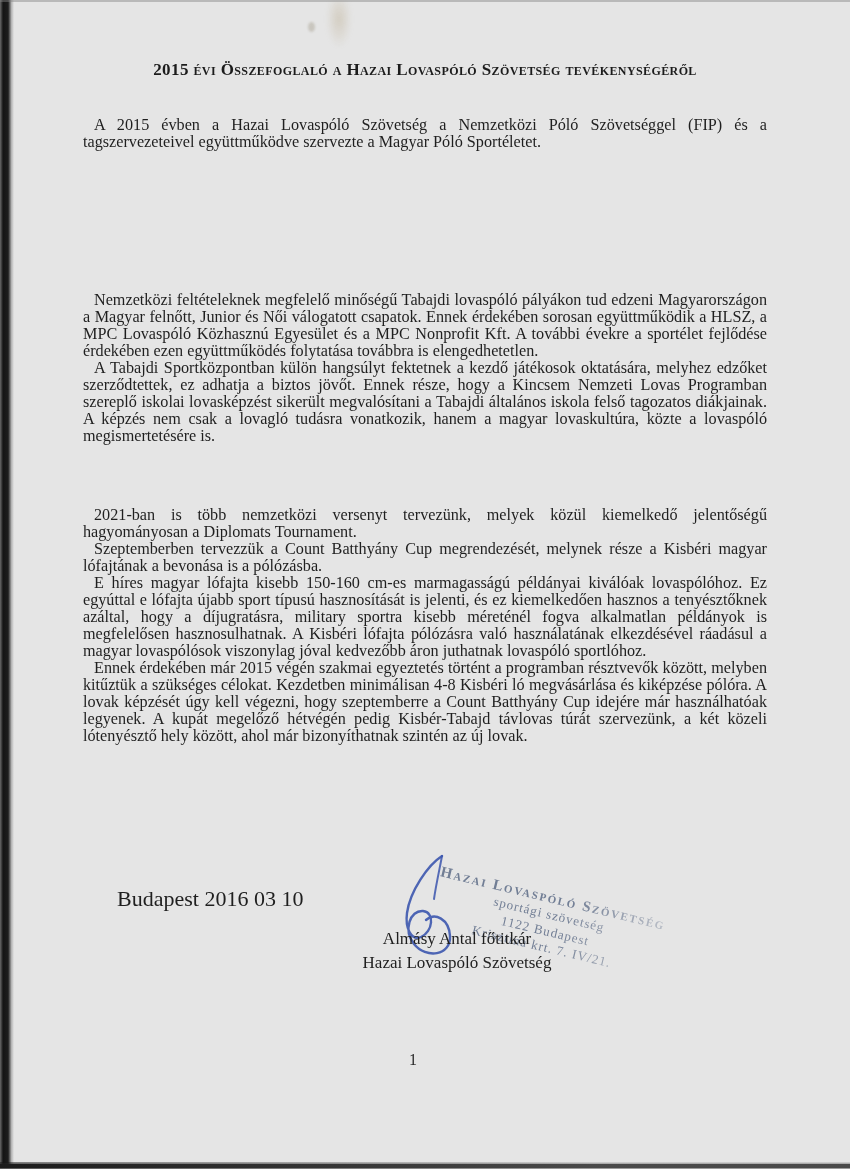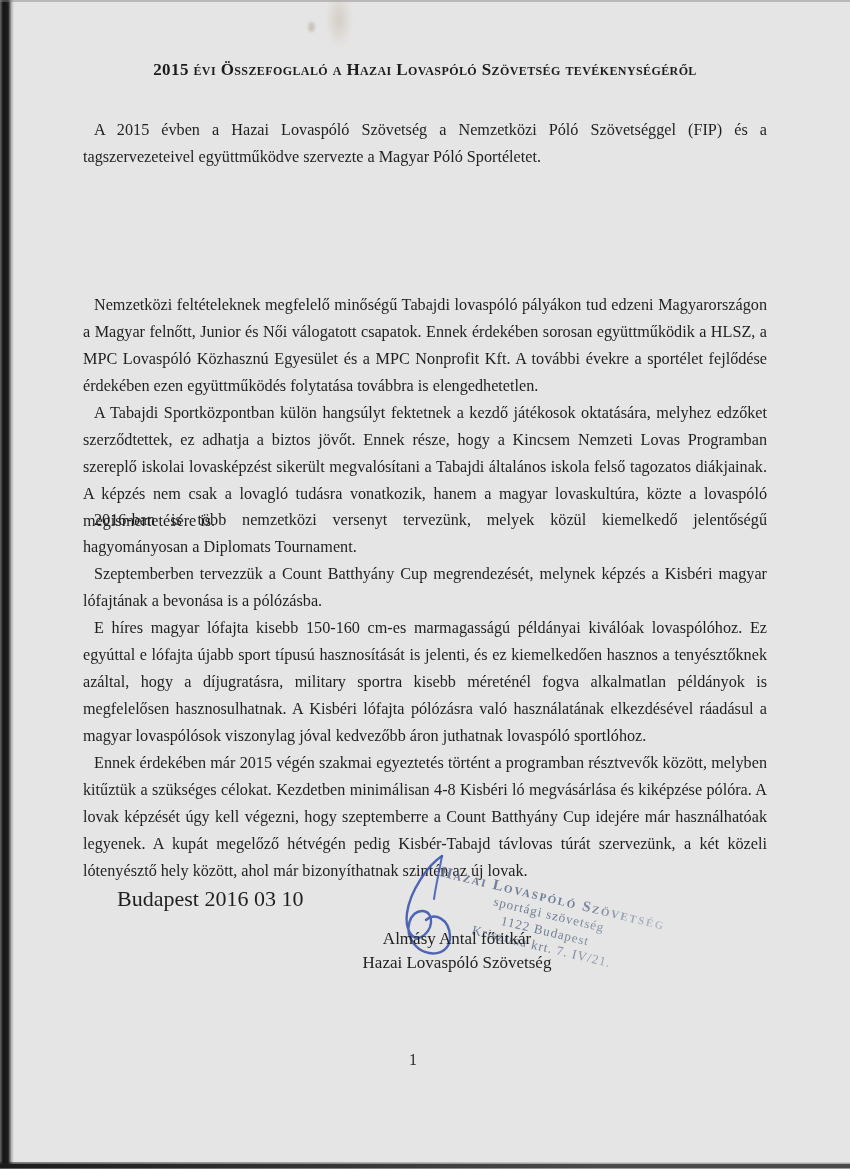--- a/index.html
+++ b/index.html
@@ -46,21 +46,21 @@
     position:absolute;left:85px;right:85px;top:60px;
     text-align:center;
     font-weight:bold;
     font-size:17px;
     font-variant:small-caps;
     letter-spacing:.4px;
     color:#1c1c1c;
   }
   .block{
     position:absolute;left:83px;width:684px;
-    font-size:16.2px;line-height:27px;
+    font-size:16.2px;line-height:17px;
     color:#1f1f1f;
     text-align:justify;
   }
   .block p{margin:0;text-indent:11px;}
   .block-a{top:117px;}
   .block-b{top:292px;}
   .block-c{top:507px;}
   .bold{font-weight:bold;}
   .italic{font-style:italic;}
 
@@ -115,22 +115,22 @@
   <div class="block block-a">
     <p>A 2015 évben a Hazai Lovaspóló Szövetség a Nemzetközi Póló Szövetséggel (FIP) és a tagszervezeteivel együttműködve szervezte a Magyar Póló Sportéletet.</p>
   </div>
 
   <div class="block block-b">
     <p>Nemzetközi feltételeknek megfelelő minőségű Tabajdi lovaspóló pályákon tud edzeni Magyarországon a Magyar felnőtt, Junior és Női válogatott csapatok. Ennek érdekében sorosan együttműködik a HLSZ, a MPC Lovaspóló Közhasznú Egyesület és a MPC Nonprofit Kft. A további évekre a sportélet fejlődése érdekében ezen együttműködés folytatása továbbra is elengedhetetlen.</p>
     <p>A Tabajdi Sportközpontban külön hangsúlyt fektetnek a kezdő játékosok oktatására, melyhez edzőket szerződtettek, ez adhatja a biztos jövőt. Ennek része, hogy a Kincsem Nemzeti Lovas Programban szereplő iskolai lovasképzést sikerült megvalósítani a Tabajdi általános iskola felső tagozatos diákjainak. A képzés nem csak a lovagló tudásra vonatkozik, hanem a magyar lovaskultúra, közte a lovaspóló megismertetésére is.</p>
   </div>
 
   <div class="block block-c">
-    <p>2016-ban is több nemzetközi versenyt tervezünk, melyek közül kiemelkedő jelentőségű hagyományosan a Diplomats Tournament.</p>
-    <p>Szeptemberben tervezzük a Count Batthyány Cup megrendezését, melynek képzés a Kisbéri magyar lófajtának a bevonása is a pólózásba.</p>
+    <p>2021-ban is több nemzetközi versenyt tervezünk, melyek közül kiemelkedő jelentőségű hagyományosan a Diplomats Tournament.</p>
+    <p>Szeptemberben tervezzük a Count Batthyány Cup megrendezését, melynek része a Kisbéri magyar lófajtának a bevonása is a pólózásba.</p>
     <p>E híres magyar lófajta kisebb 150-160 cm-es marmagasságú példányai kiválóak lovaspólóhoz. Ez egyúttal e lófajta újabb sport típusú hasznosítását is jelenti, és ez kiemelkedően hasznos a tenyésztőknek azáltal, hogy a díjugratásra, military sportra kisebb méreténél fogva alkalmatlan példányok is megfelelősen hasznosulhatnak. A Kisbéri lófajta pólózásra való használatának elkezdésével ráadásul a magyar lovaspólósok viszonylag jóval kedvezőbb áron juthatnak lovaspóló sportlóhoz.</p>
     <p>Ennek érdekében már 2015 végén szakmai egyeztetés történt a programban résztvevők között, melyben kitűztük a szükséges célokat. Kezdetben minimálisan 4-8 Kisbéri ló megvásárlása és kiképzése pólóra. A lovak képzését úgy kell végezni, hogy szeptemberre a Count Batthyány Cup idejére már használhatóak legyenek. A kupát megelőző hétvégén pedig Kisbér-Tabajd távlovas túrát szervezünk, a két közeli lótenyésztő hely között, ahol már bizonyíthatnak szintén az új lovak.</p>
   </div>
 
   <div class="date-line">Budapest 2016 03 10</div>
 
   <div class="stamp">
     <div class="s1">Hazai Lovaspóló Szövetség</div>
     <div class="s2">sportági szövetség</div>
     <div class="s3">1122 Budapest</div>

